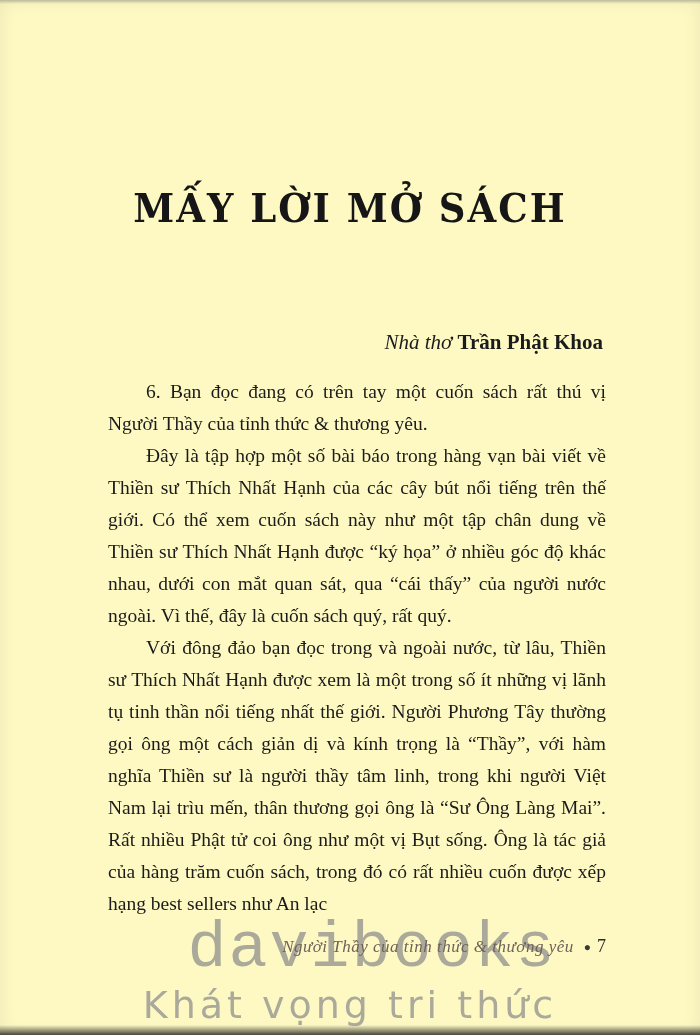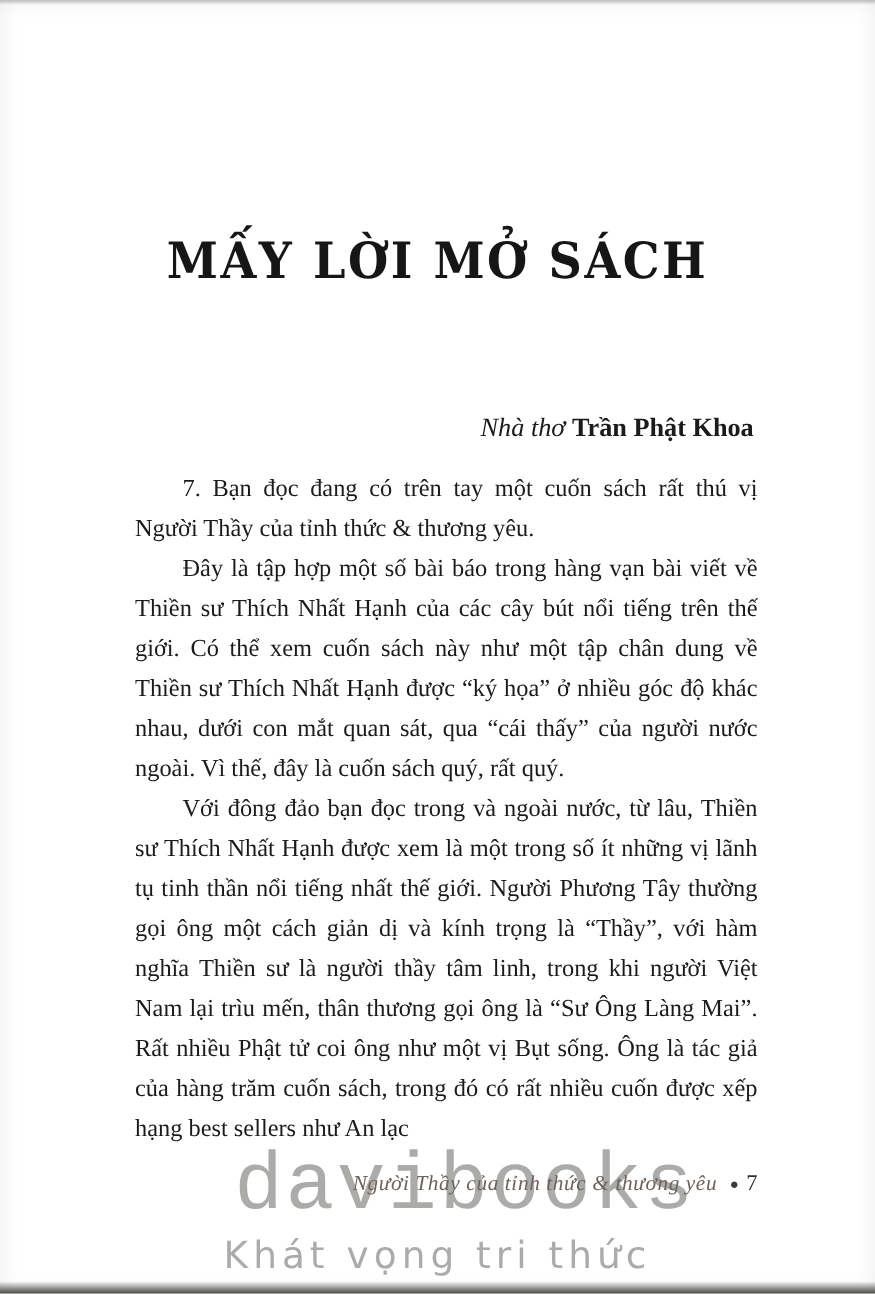--- a/index.html
+++ b/index.html
@@ -5,21 +5,21 @@
   html, body {
     margin: 0;
     padding: 0;
     background: #d8d8d4;
   }
   .page {
     position: relative;
     width: 700px;
     height: 1035px;
     margin: 0 auto;
-    background: #ffffff;
+    background: #fef9c3;
     overflow: hidden;
     font-family: "Liberation Serif", serif;
     color: #1b1b1b;
     box-shadow: inset 0 0 18px rgba(0,0,0,0.08);
   }
   
   .edge-top {
     position: absolute; top: 0; left: 0; width: 100%; height: 4px;
     background: linear-gradient(to bottom, rgba(120,120,118,0.45), rgba(0,0,0,0));
   }
@@ -107,41 +107,41 @@
   }
   .watermark .wm-line1 {
     font-family: Liberation Mono, monospace;
     font-size: 65px;
     line-height: 74px;
     letter-spacing: 2px;
     padding-left: 44px;
   }
   .watermark .wm-line2 {
     font-family: "DejaVu Sans", sans-serif;
-    font-size: 30px;
+    font-size: 38px;
     line-height: 34px;
     letter-spacing: 4px;
     margin-top: 2px;
   }
 </style>
 </head>
 <body>
 
 <div class="page">
 
   <div class="edge-top"></div>
 
   <h1 class="chapter-title">MẤY LỜI MỞ SÁCH</h1>
 
   <div class="byline">
     <span class="prefix">Nhà thơ </span><span class="name">Trần Phật Khoa</span>
   </div>
 
   <div class="body-text">
-    <p><span>7. Bạn đọc đang có trên tay một cuốn sách rất thú vị </span><span class="it">Người Thầy của tỉnh thức &amp; thương yêu.</span></p>
+    <p><span>6. Bạn đọc đang có trên tay một cuốn sách rất thú vị </span><span class="it">Người Thầy của tỉnh thức &amp; thương yêu.</span></p>
     <p><span>Đây là tập hợp một số bài báo trong hàng vạn bài viết về Thiền sư Thích Nhất Hạnh của các cây bút nổi tiếng trên thế giới. Có thể xem cuốn sách này như một tập chân dung về Thiền sư Thích Nhất Hạnh được “ký họa” ở nhiều góc độ khác nhau, dưới con mắt quan sát, qua “cái thấy” của người nước ngoài. Vì thế, đây là cuốn sách quý, rất quý.</span></p>
     <p><span>Với đông đảo bạn đọc trong và ngoài nước, từ lâu, Thiền sư Thích Nhất Hạnh được xem là một trong số ít những vị lãnh tụ tinh thần nổi tiếng nhất thế giới. Người Phương Tây thường gọi ông một cách giản dị và kính trọng là “Thầy”, với hàm nghĩa Thiền sư là người thầy tâm linh, trong khi người Việt Nam lại trìu mến, thân thương gọi ông là “Sư Ông Làng Mai”. Rất nhiều Phật tử coi ông như một vị Bụt sống. Ông là tác giả của hàng trăm cuốn sách, trong đó có rất nhiều cuốn được xếp hạng </span><span class="it">best sellers</span><span> như </span><span class="it">An lạc</span></p>
   </div>
 
   <div class="watermark">
     <div class="wm-line1">davibooks</div>
     <div class="wm-line2">Khát vọng tri thức</div>
   </div>
 
   <div class="footer">

